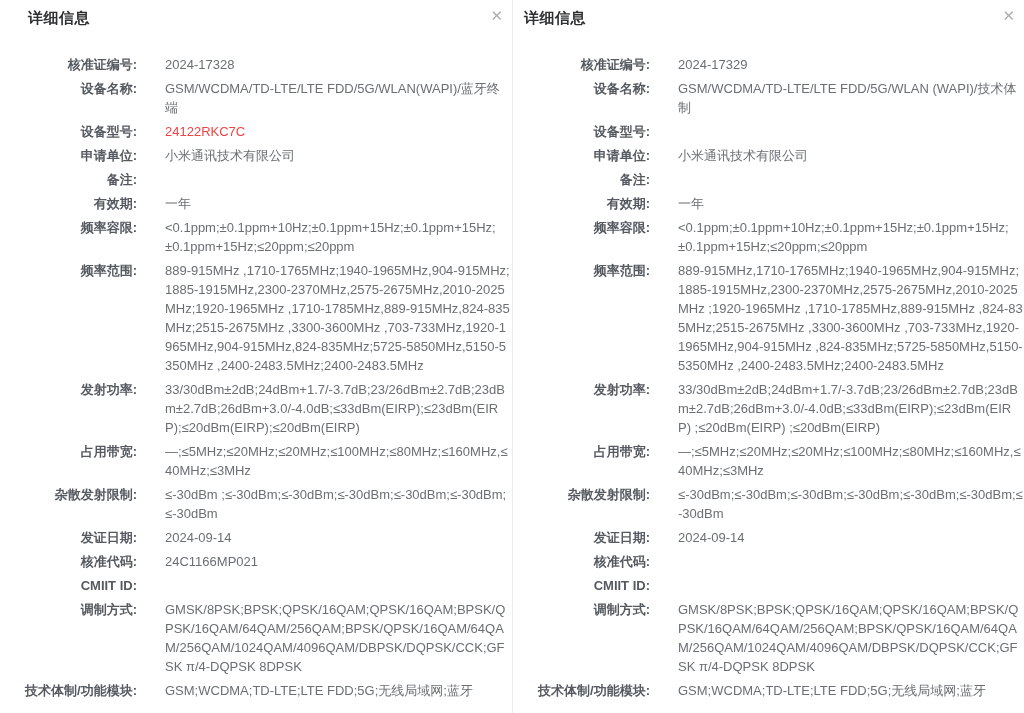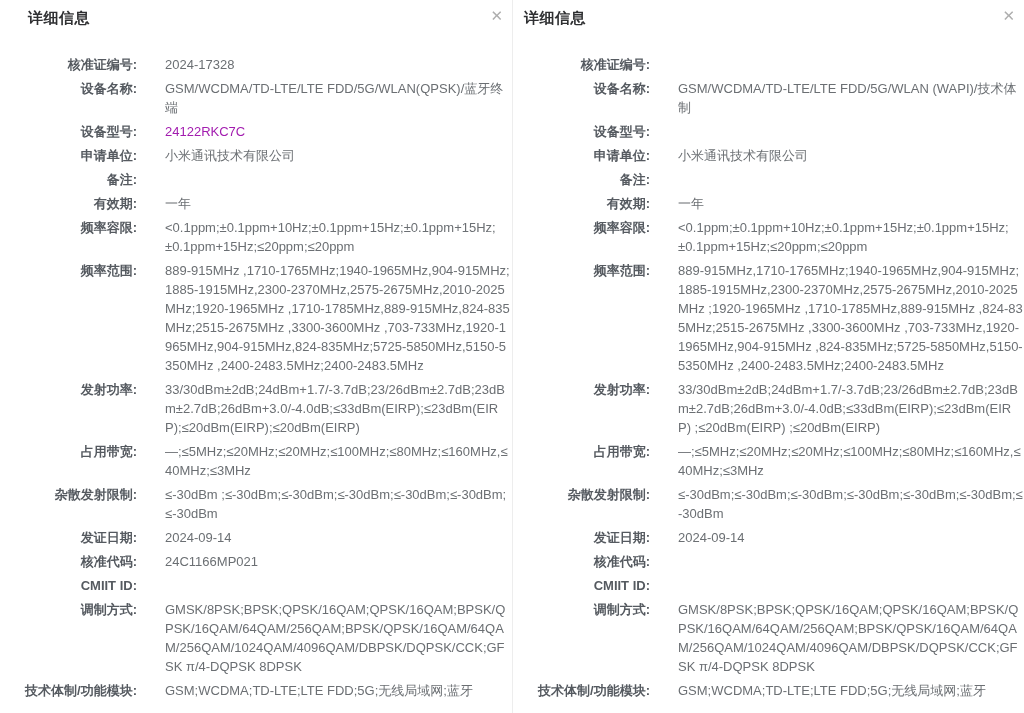--- a/index.html
+++ b/index.html
@@ -54,41 +54,41 @@
   }
   .row-value {
     margin-left: 28px;
     width: 352px;
     font-size: 13px;
     line-height: 19px;
     color: #6b6f73;
     word-break: break-all;
     white-space: pre-wrap;
   }
-  .row-value.red { color: #a21caf; }
+  .row-value.red { color: #ef4444; }
 </style>
 </head>
 <body>
 
 <div class="dialogs-wrap">
 
   <div class="dialog left">
     <div class="dialog-header">
       <span class="dialog-title">详细信息</span>
       <span class="close-btn">✕</span>
     </div>
     <div class="dialog-body">
   <div class="row">
     <div class="row-label">核准证编号:</div>
     <div class="row-value">2024-17328</div>
   </div>
 
   <div class="row">
     <div class="row-label">设备名称:</div>
-    <div class="row-value">GSM/WCDMA/TD-LTE/LTE FDD/5G/WLAN(QPSK)/蓝牙终端</div>
+    <div class="row-value">GSM/WCDMA/TD-LTE/LTE FDD/5G/WLAN(WAPI)/蓝牙终端</div>
   </div>
 
   <div class="row">
     <div class="row-label">设备型号:</div>
     <div class="row-value red">24122RKC7C</div>
   </div>
 
   <div class="row">
     <div class="row-label">申请单位:</div>
     <div class="row-value">小米通讯技术有限公司</div>
@@ -157,20 +157,21 @@
   </div>
 
   <div class="dialog right">
     <div class="dialog-header">
       <span class="dialog-title">详细信息</span>
       <span class="close-btn">✕</span>
     </div>
     <div class="dialog-body">
   <div class="row">
     <div class="row-label">核准证编号:</div>
+    <div class="row-value">2024-17329</div>
   </div>
 
   <div class="row">
     <div class="row-label">设备名称:</div>
     <div class="row-value">GSM/WCDMA/TD-LTE/LTE FDD/5G/WLAN (WAPI)/技术体制</div>
   </div>
 
   <div class="row">
     <div class="row-label">设备型号:</div>
   </div>

